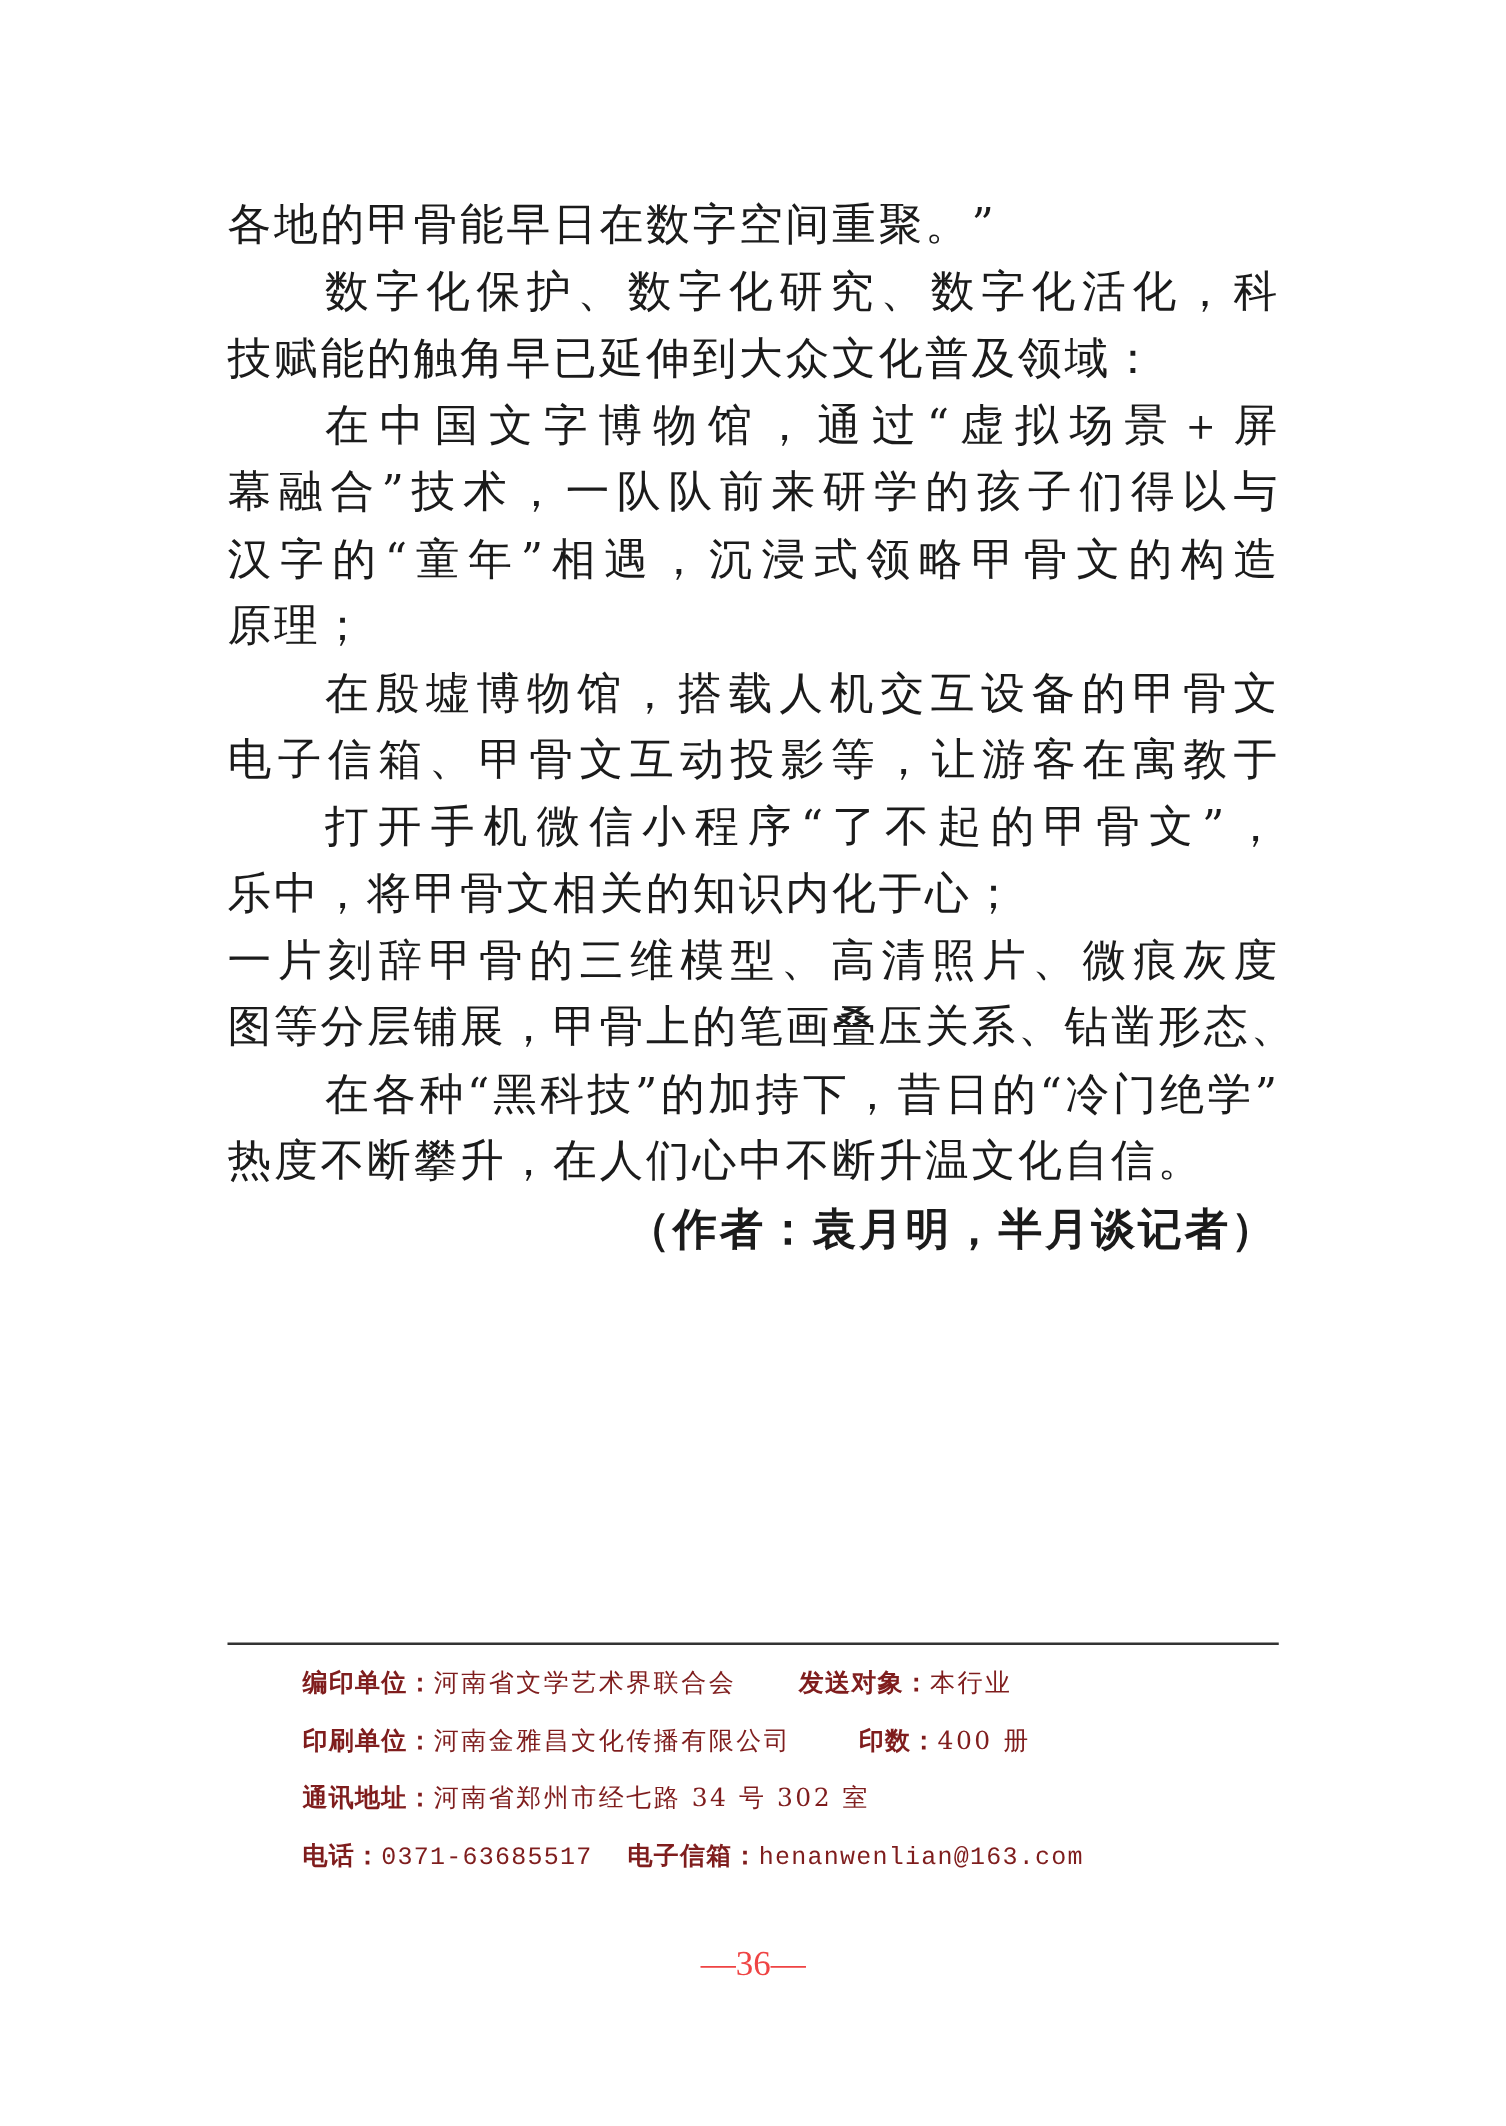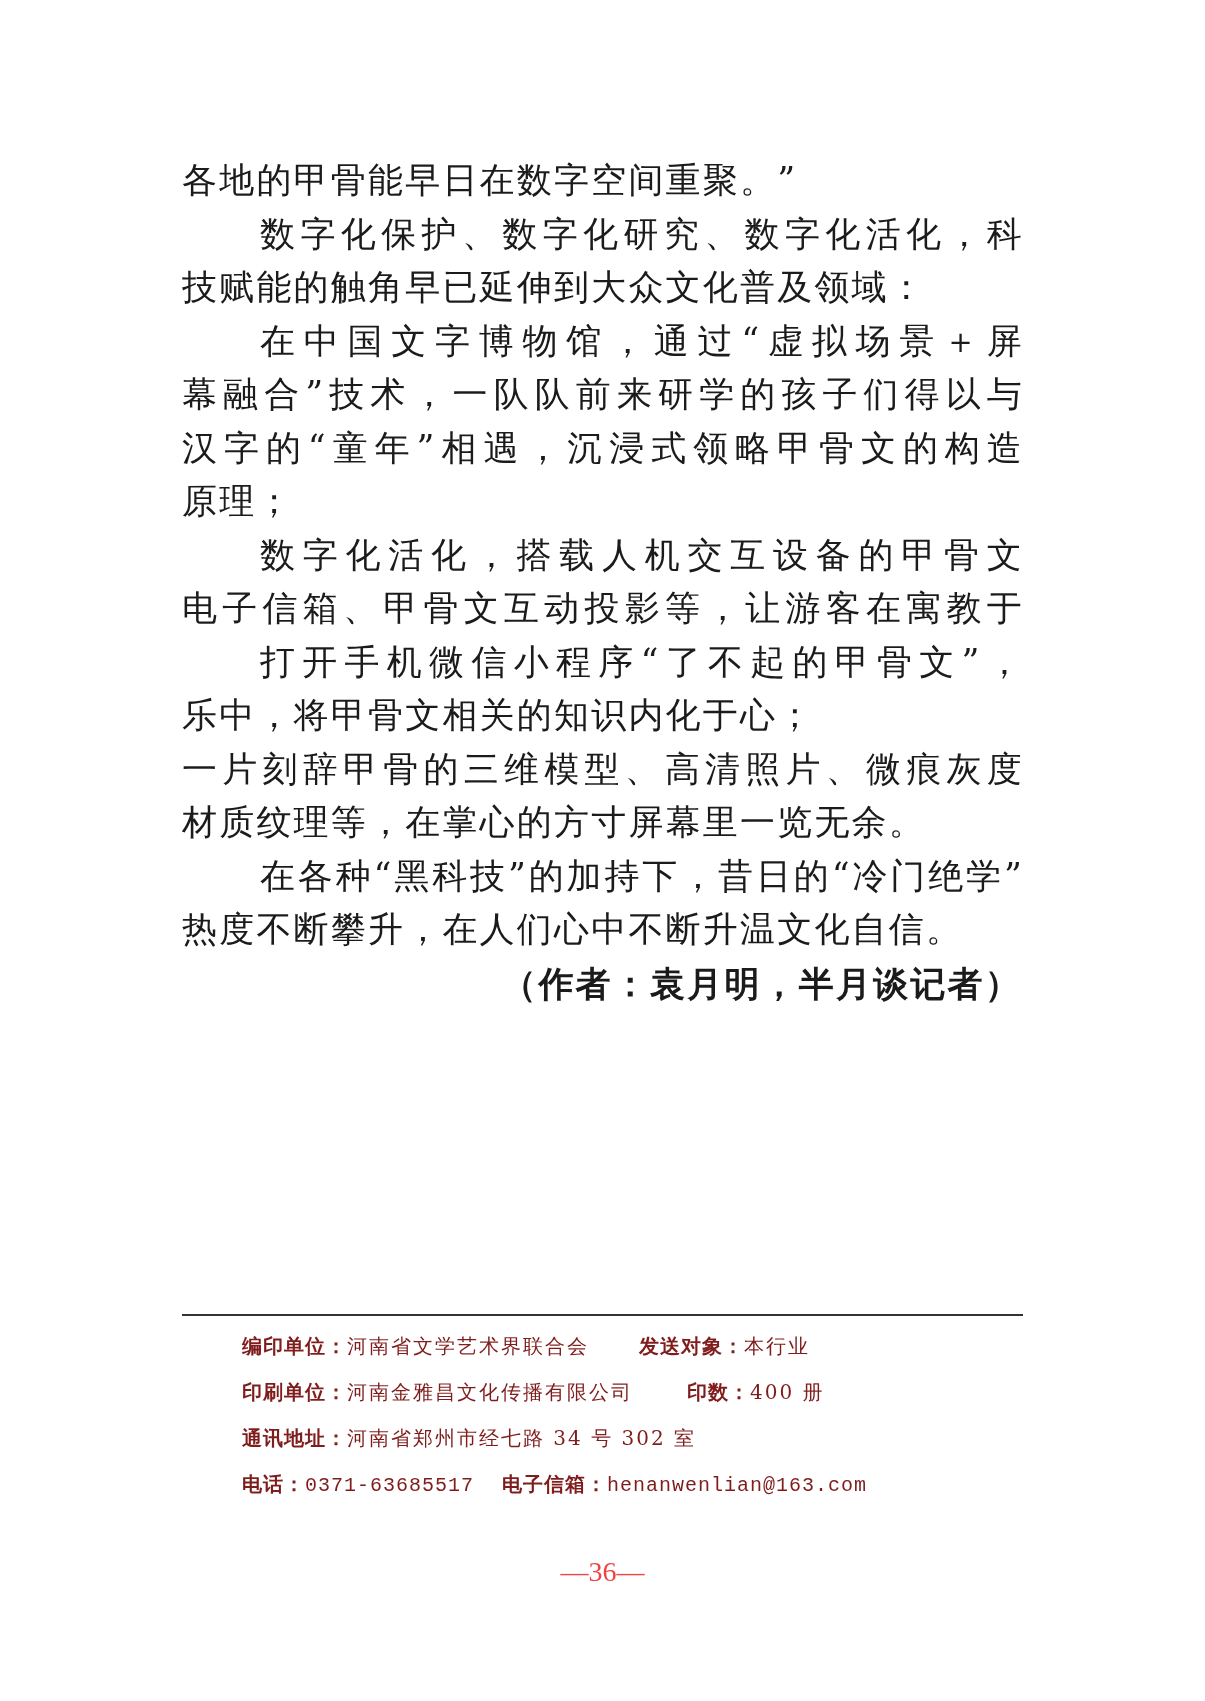--- a/index.html
+++ b/index.html
@@ -39,26 +39,26 @@
 <div class="page">
 
   <div class="body-text">
     <span class="line last">各地的甲骨能早日在数字空间重聚。”</span>
     <span class="line indent">数字化保护、数字化研究、数字化活化，科</span>
     <span class="line last">技赋能的触角早已延伸到大众文化普及领域：</span>
     <span class="line indent">在中国文字博物馆，通过“虚拟场景＋屏</span>
     <span class="line">幕融合”技术，一队队前来研学的孩子们得以与</span>
     <span class="line">汉字的“童年”相遇，沉浸式领略甲骨文的构造</span>
     <span class="line last">原理；</span>
-    <span class="line indent">数字化活化，搭载人机交互设备的甲骨文</span>
+    <span class="line indent">在殷墟博物馆，搭载人机交互设备的甲骨文</span>
     <span class="line">电子信箱、甲骨文互动投影等，让游客在寓教于</span>
     <span class="line indent">打开手机微信小程序“了不起的甲骨文”，</span>
     <span class="line last">乐中，将甲骨文相关的知识内化于心；</span>
     <span class="line">一片刻辞甲骨的三维模型、高清照片、微痕灰度</span>
-    <span class="line last">材质纹理等，在掌心的方寸屏幕里一览无余。</span>
+    <span class="line">图等分层铺展，甲骨上的笔画叠压关系、钻凿形态、</span>
     <span class="line indent">在各种“黑科技”的加持下，昔日的“冷门绝学”</span>
     <span class="line last">热度不断攀升，在人们心中不断升温文化自信。</span>
     <span class="line byline">（作者：袁月明，半月谈记者）</span>
   </div>
 
   <div class="rule"></div>
 
   <div class="footer">
     <div class="frow">
       <span class="flabel">编印单位：</span><span class="fval">河南省文学艺术界联合会</span><span class="gap1"></span><span class="flabel">发送对象：</span><span class="fval">本行业</span>

